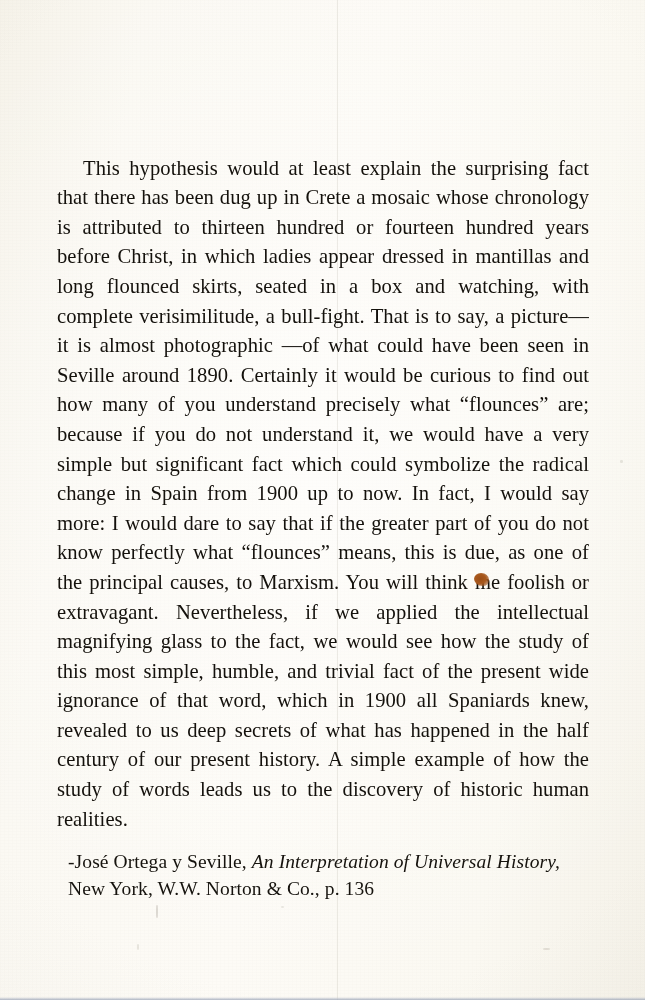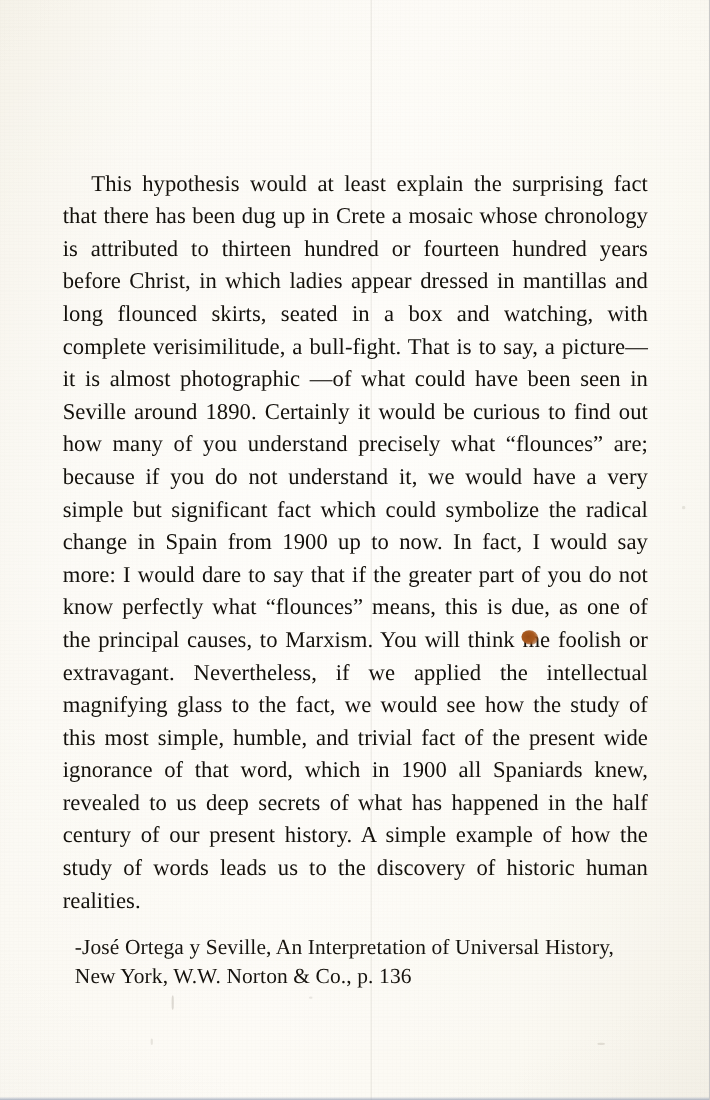--- a/index.html
+++ b/index.html
@@ -10,21 +10,21 @@
   }
   body {
     font-family: "Liberation Serif", serif;
   }
 
   .page {
     position: relative;
     width: 645px;
     height: 1000px;
     overflow: hidden;
-    background: #737373;
+    background: #f9a8d4;
   }
 
   
   .paper-base {
     position: absolute;
     inset: 0;
     background:
       linear-gradient(100deg, #f6f3ea 0%, #fbf9f3 18%, #fdfbf6 48%, #fbf9f2 78%, #f5f2e9 100%);
   }
   .paper-vignette {
@@ -112,20 +112,21 @@
     left: 68px;
     top: 828px;
     width: 520px;
     font-family: "Liberation Serif", "DejaVu Serif", serif;
     font-size: 19.5px;
     line-height: 27px;
     color: #16130e;
     letter-spacing: 0.1px;
   }
   .citation .title {
+    font-style: italic;
   }
 </style>
 </head>
 <body>
 
 <div class="page">
 
   <div class="paper-base"></div>
   <div class="paper-grain"></div>
   <div class="paper-vignette"></div>

